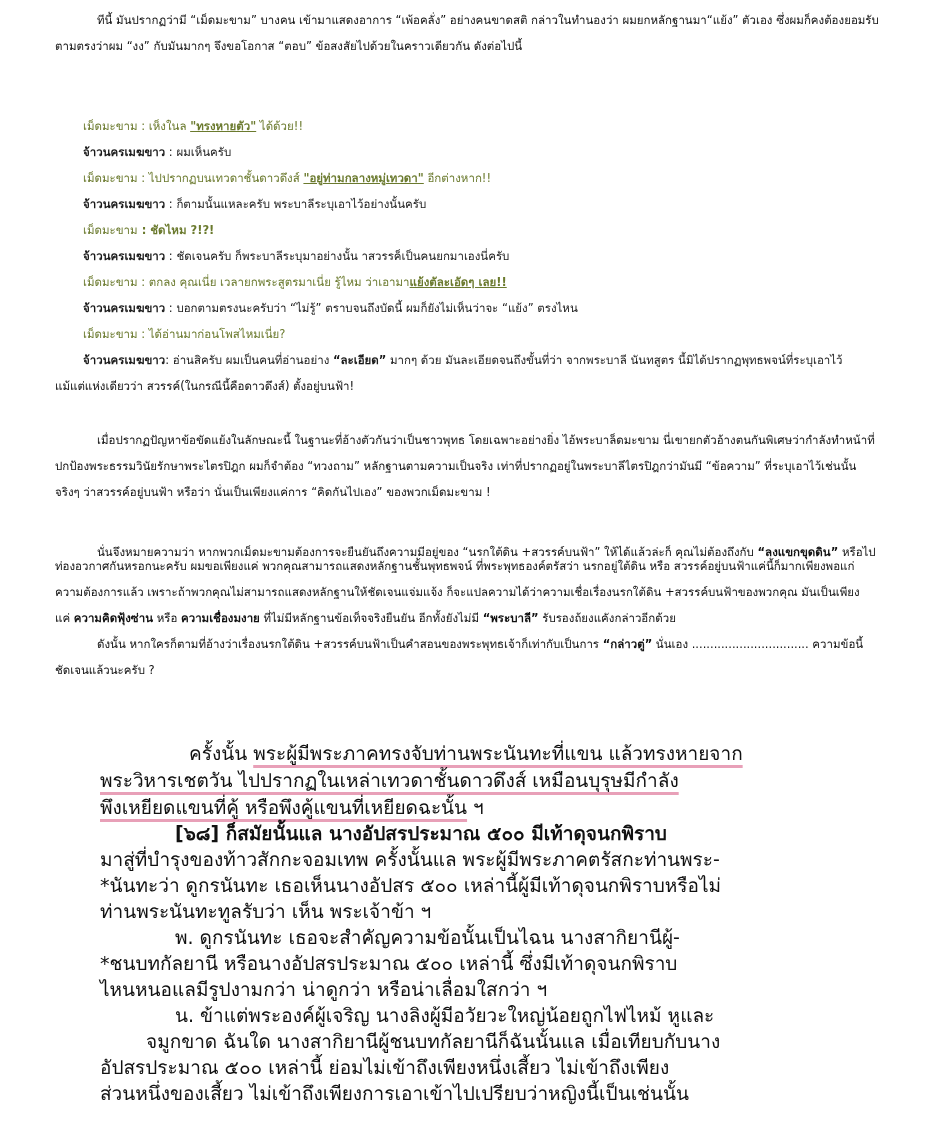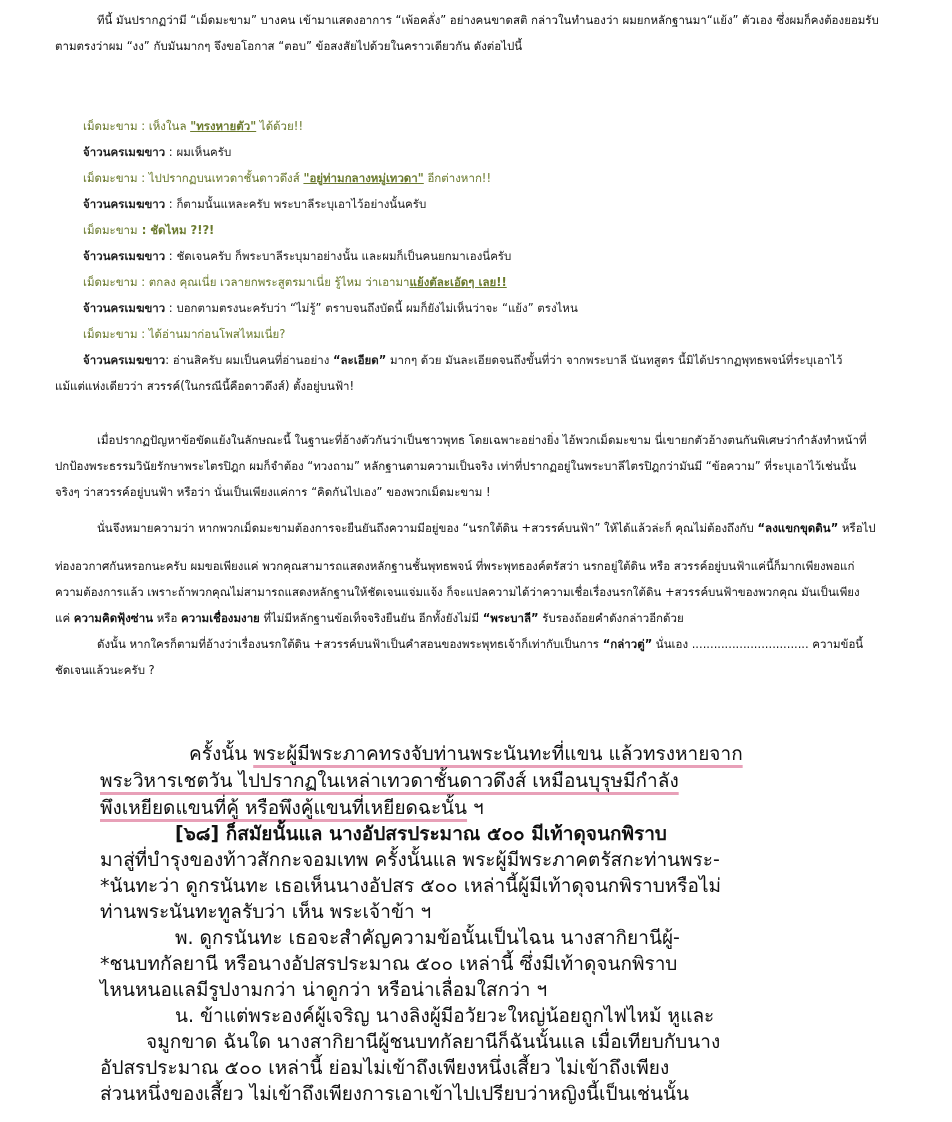--- a/index.html
+++ b/index.html
@@ -30,47 +30,47 @@
   <div class="line green" style="left:83px; top:170px;">
     <span>เม็ดมะขาม</span><span> : ไปปรากฏบนเทวดาชั้นดาวดึงส์  </span><span class="u">"อยู่ท่ามกลางหมู่เทวดา"</span><span>  อีกต่างหาก!!</span>
   </div>
   <div class="line dark" style="left:83px; top:196px;">
     <span class="b">จ้าวนครเมฆขาว</span><span> : ก็ตามนั้นแหละครับ พระบาลีระบุเอาไว้อย่างนั้นครับ</span>
   </div>
   <div class="line green" style="left:83px; top:222px;">
     <span>เม็ดมะขาม</span><span class="b"> : ชัดไหม ?!?!</span>
   </div>
   <div class="line dark" style="left:83px; top:248px;">
-    <span class="b">จ้าวนครเมฆขาว</span><span> :  ชัดเจนครับ ก็พระบาลีระบุมาอย่างนั้น และผมก็เป็นคนยกมาเองนี่ครับ</span>
+    <span class="b">จ้าวนครเมฆขาว</span><span> :  ชัดเจนครับ ก็พระบาลีระบุมาอย่างนั้น าสวรรค็เป็นคนยกมาเองนี่ครับ</span>
   </div>
   <div class="line green" style="left:83px; top:274px;">
     <span>เม็ดมะขาม</span><span> : ตกลง คุณเนี่ย เวลายกพระสูตรมาเนี่ย รู้ไหม ว่าเอามา</span><span class="u">แย้งตัละเอัดๆ เลย!!</span>
   </div>
   <div class="line dark" style="left:83px; top:300px;">
     <span class="b">จ้าวนครเมฆขาว</span><span> : บอกตามตรงนะครับว่า “ไม่รู้” ตราบจนถึงบัดนี้ ผมก็ยังไม่เห็นว่าจะ “แย้ง” ตรงไหน</span>
   </div>
   <div class="line green" style="left:83px; top:326px;">
     <span>เม็ดมะขาม</span><span> : ได้อ่านมาก่อนโพสไหมเนี่ย?</span>
   </div>
   <div class="line dark" style="left:83px; top:352px;">
     <span class="b">จ้าวนครเมฆขาว</span><span>: อ่านสิครับ ผมเป็นคนที่อ่านอย่าง </span><span class="b">“ละเอียด”</span><span> มากๆ ด้วย มันละเอียดจนถึงขั้นที่ว่า จากพระบาลี นันทสูตร นี้มิได้ปรากฏพุทธพจน์ที่ระบุเอาไว้</span>
   </div>
   <div class="line" style="left:55px; top:378px;">แม้แต่แห่งเดียวว่า สวรรค์(ในกรณีนี้คือดาวดึงส์) ตั้งอยู่บนฟ้า!</div>
 
-  <div class="line" style="left:97px; top:432px;">เมื่อปรากฏปัญหาข้อขัดแย้งในลักษณะนี้ ในฐานะที่อ้างตัวกันว่าเป็นชาวพุทธ โดยเฉพาะอย่างยิ่ง ไอ้พวกเม็ดมะขาม นี่เขายกตัวอ้างตนกันพิเศษว่ากำลังทำหน้าที่</div>
+  <div class="line" style="left:97px; top:432px;">เมื่อปรากฏปัญหาข้อขัดแย้งในลักษณะนี้ ในฐานะที่อ้างตัวกันว่าเป็นชาวพุทธ โดยเฉพาะอย่างยิ่ง ไอ้พระบาล็ดมะขาม นี่เขายกตัวอ้างตนกันพิเศษว่ากำลังทำหน้าที่</div>
   <div class="line" style="left:55px; top:458px;">ปกป้องพระธรรมวินัยรักษาพระไตรปิฎก ผมก็จำต้อง “ทวงถาม” หลักฐานตามความเป็นจริง เท่าที่ปรากฏอยู่ในพระบาลีไตรปิฎกว่ามันมี “ข้อความ” ที่ระบุเอาไว้เช่นนั้น</div>
   <div class="line" style="left:55px; top:484px;">จริงๆ ว่าสวรรค์อยู่บนฟ้า  หรือว่า นั่นเป็นเพียงแค่การ “คิดกันไปเอง” ของพวกเม็ดมะขาม !</div>
 
-  <div class="line" style="left:97px; top:520px;">
+  <div class="line" style="left:97px; top:544px;">
     <span>นั่นจึงหมายความว่า หากพวกเม็ดมะขามต้องการจะยืนยันถึงความมีอยู่ของ  “นรกใต้ดิน +สวรรค์บนฟ้า” ให้ได้แล้วล่ะก็ คุณไม่ต้องถึงกับ </span><span class="b">“ลงแขกขุดดิน”</span><span> หรือไป</span>
   </div>
   <div class="line" style="left:55px; top:558px;">ท่องอวกาศกันหรอกนะครับ ผมขอเพียงแค่ พวกคุณสามารถแสดงหลักฐานชั้นพุทธพจน์ ที่พระพุทธองค์ตรัสว่า นรกอยู่ใต้ดิน หรือ สวรรค์อยู่บนฟ้าแค่นี้ก็มากเพียงพอแก่</div>
   <div class="line" style="left:55px; top:584px;">ความต้องการแล้ว เพราะถ้าพวกคุณไม่สามารถแสดงหลักฐานให้ชัดเจนแจ่มแจ้ง   ก็จะแปลความได้ว่าความเชื่อเรื่องนรกใต้ดิน +สวรรค์บนฟ้าของพวกคุณ มันเป็นเพียง</div>
   <div class="line" style="left:55px; top:610px;">
-    <span>แค่ </span><span class="b">ความคิดฟุ้งซ่าน</span><span> หรือ </span><span class="b">ความเชื่องมงาย</span><span>  ที่ไม่มีหลักฐานข้อเท็จจริงยืนยัน อีกทั้งยังไม่มี </span><span class="b">“พระบาลี”</span><span> รับรองถ้อยคำดังกล่าวอีกด้วย</span>
+    <span>แค่ </span><span class="b">ความคิดฟุ้งซ่าน</span><span> หรือ </span><span class="b">ความเชื่องมงาย</span><span>  ที่ไม่มีหลักฐานข้อเท็จจริงยืนยัน อีกทั้งยังไม่มี </span><span class="b">“พระบาลี”</span><span> รับรองถ้ยงแคังกล่าวอีกด้วย</span>
   </div>
   <div class="line" style="left:97px; top:636px;">
     <span>ดังนั้น หากใครก็ตามที่อ้างว่าเรื่องนรกใต้ดิน +สวรรค์บนฟ้าเป็นคำสอนของพระพุทธเจ้าก็เท่ากับเป็นการ </span><span class="b">“กล่าวตู่”</span><span> นั่นเอง ................................  ความข้อนี้</span>
   </div>
   <div class="line" style="left:55px; top:662px;">ชัดเจนแล้วนะครับ ?</div>
 </div>
 
 <div class="lower">
   <div class="line" style="left:175px; top:740px;margin-left:14px;">
     <span>ครั้งนั้น </span><span class="pink">พระผู้มีพระภาคทรงจับท่านพระนันทะที่แขน แล้วทรงหายจาก</span>

